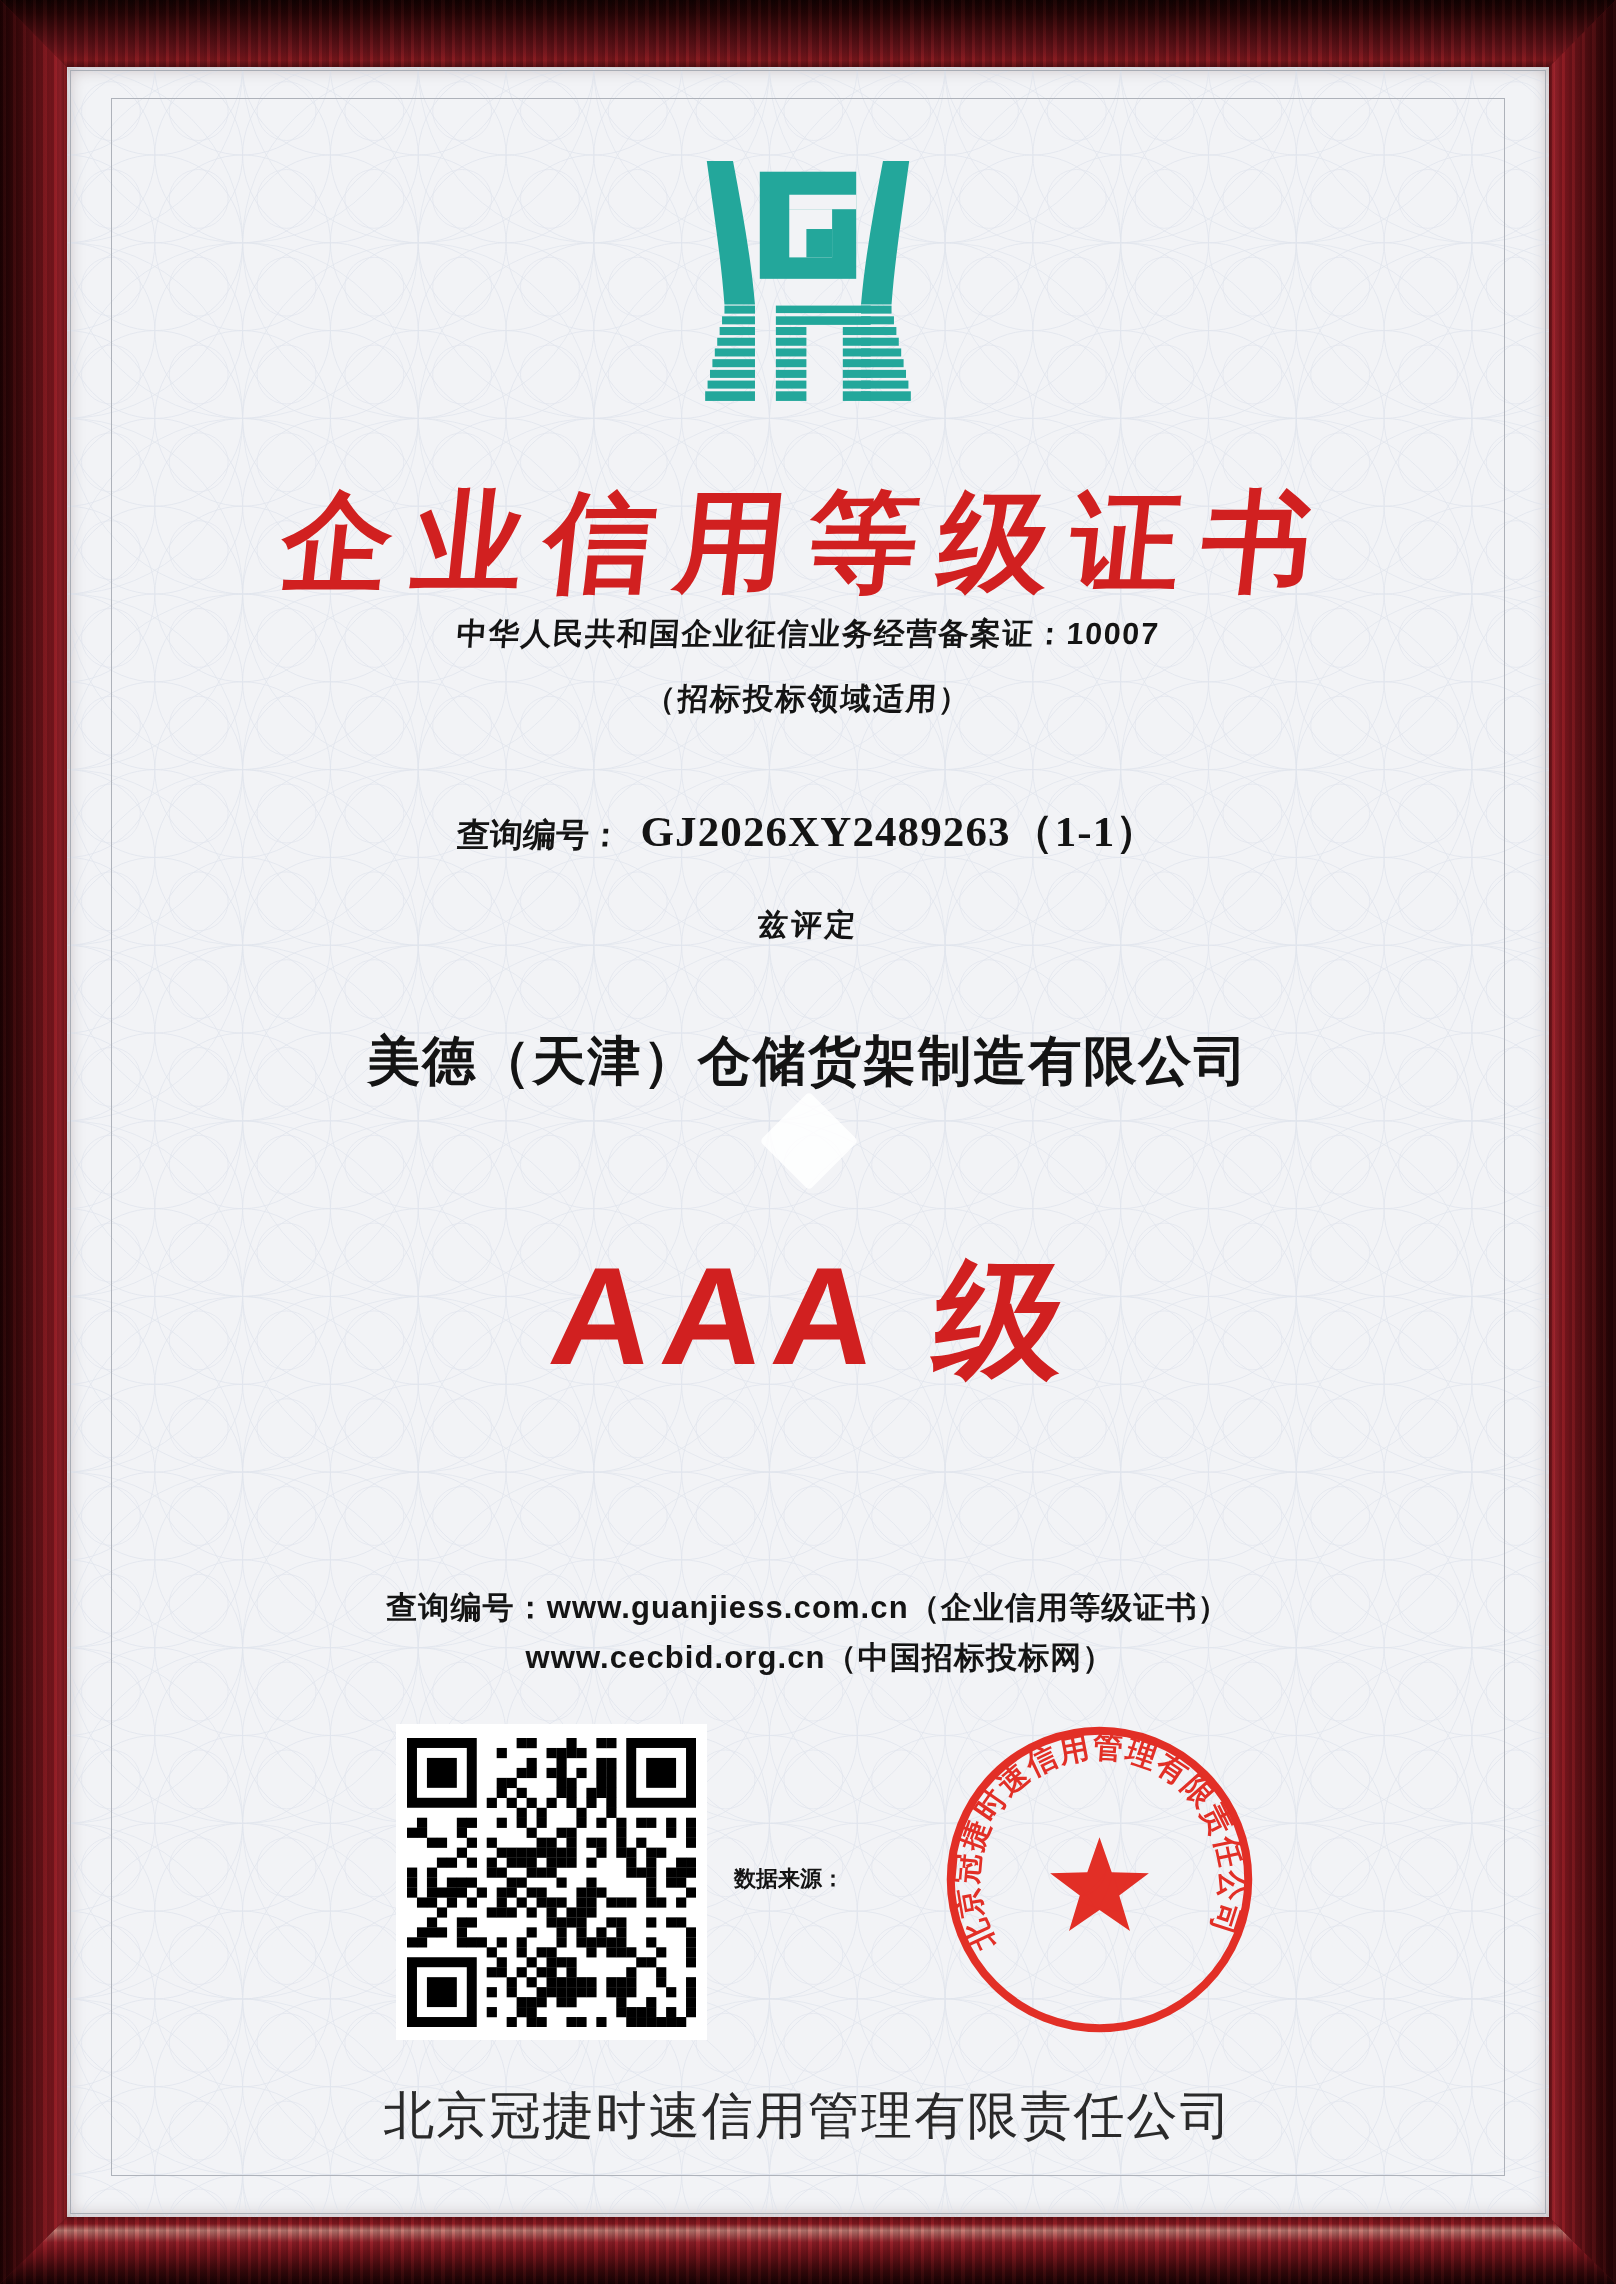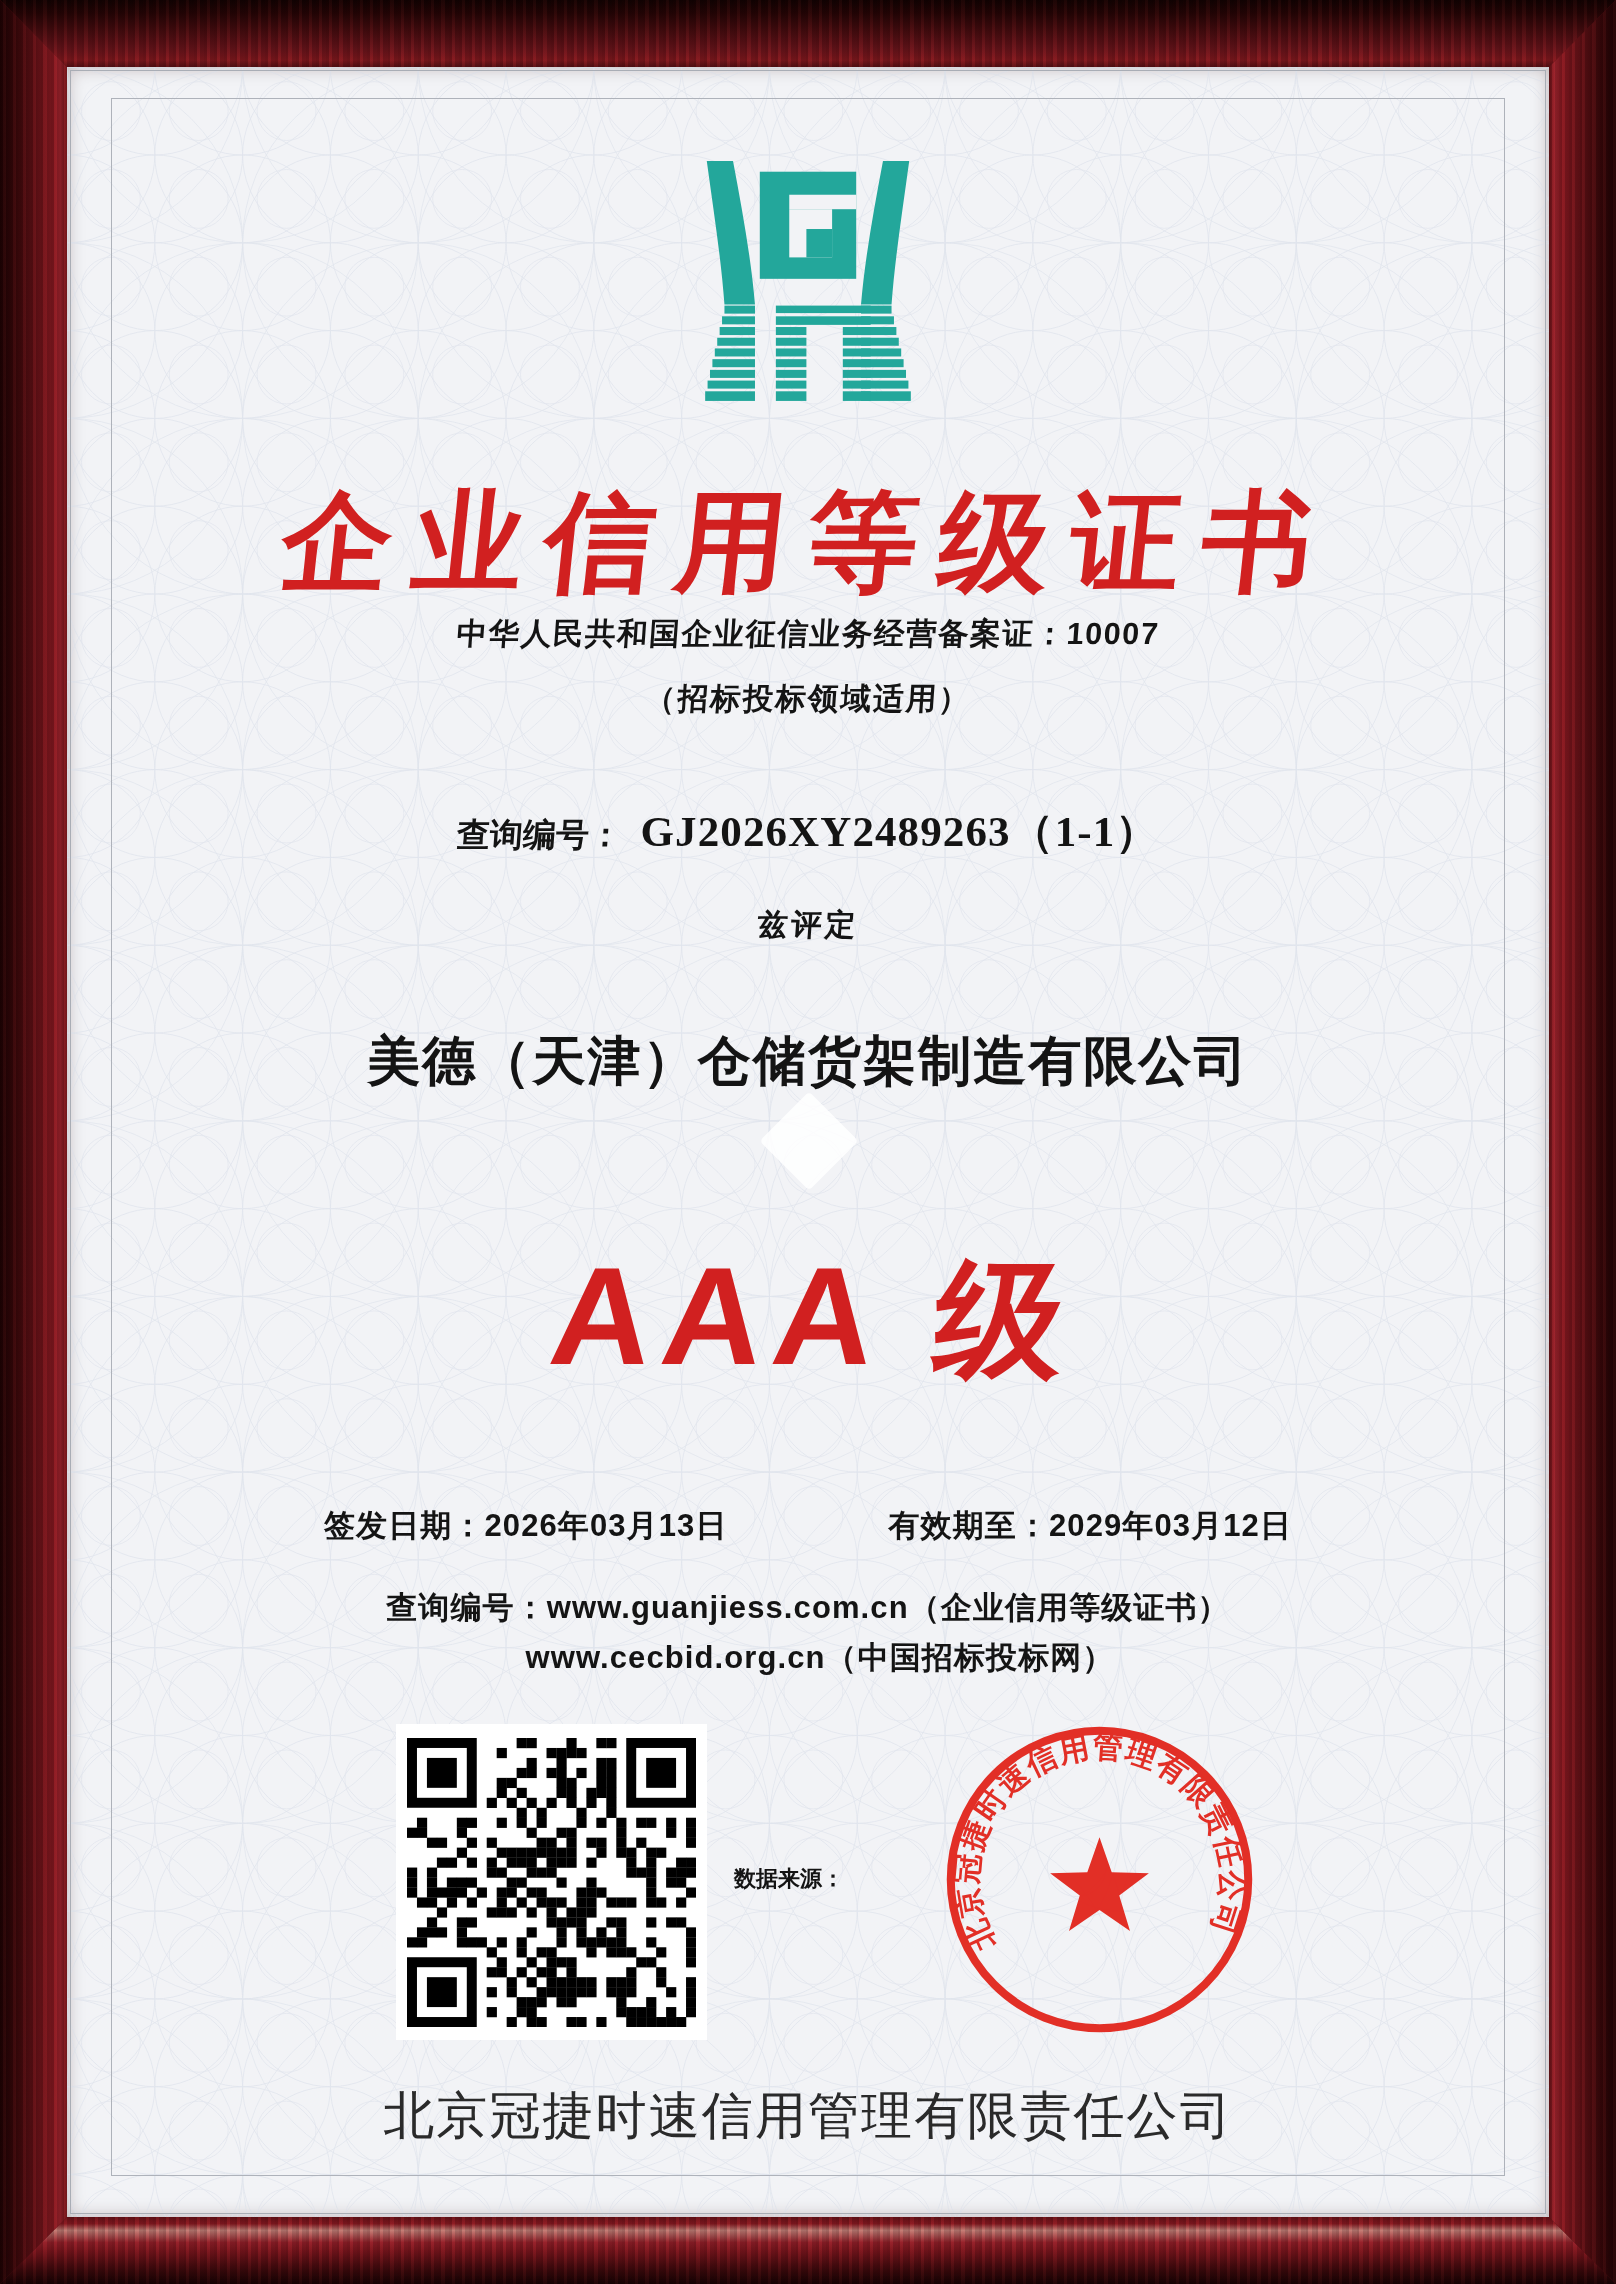--- a/index.html
+++ b/index.html
@@ -1194,24 +1194,20 @@
       <div class="cline intro">兹评定</div>
       <div class="cline company">美德（天津）仓储货架制造有限公司</div>
 
       <div class="watermark"></div>
 
       <div class="cline grade">
         <span class="grade-letters">AAA</span>
         <span class="grade-suffix">级</span>
       </div>
 
-      <div class="cline dates">
-        <span>签发日期：2026年03月13日</span>
-        <span>有效期至：2029年03月12日</span>
-      </div>
 
       <div class="cline addr1">
         <span>查询编号：</span><span>www.guanjiess.com.cn</span><span>（企业信用等级证书）</span>
       </div>
       <div class="cline addr2">
         <span>www.cecbid.org.cn</span><span>（中国招标投标网）</span>
       </div>
 
       <div class="qrbox">
         <svg id="qr" width="289" height="289" viewBox="0 0 540 540">

